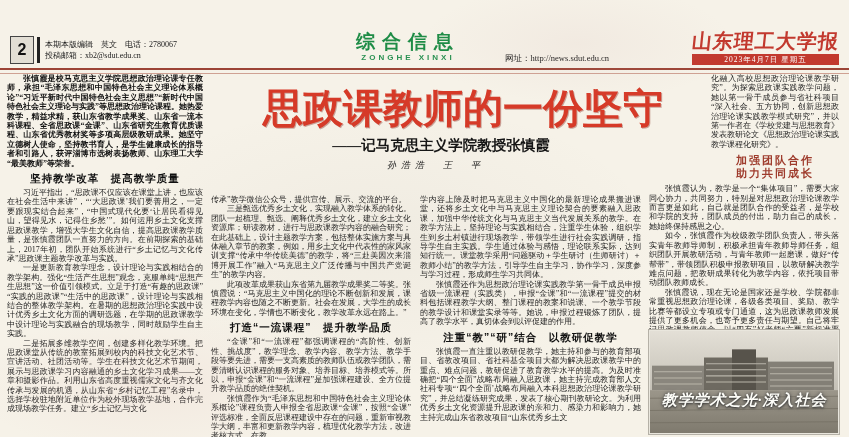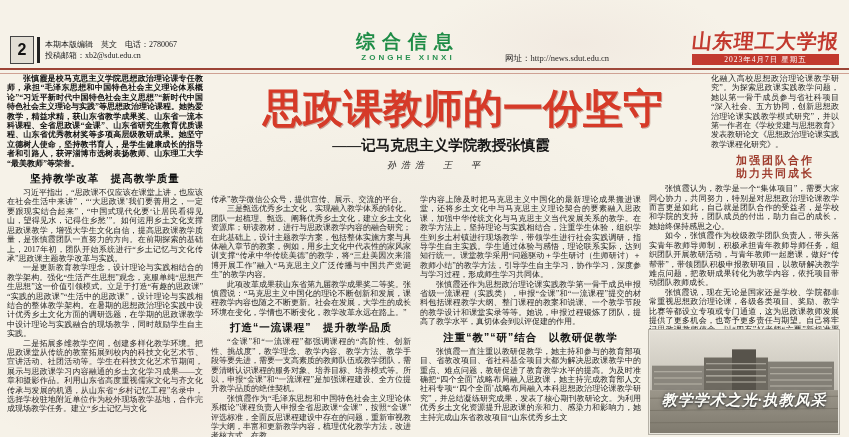--- a/index.html
+++ b/index.html
@@ -159,18 +159,18 @@
               <line x1="56" y1="44" x2="116" y2="44"></line>
               <line x1="56" y1="50" x2="116" y2="50"></line>
           </g>
           <rect x="0" y="58" width="188" height="42" fill="url(#grass)"></rect>
           <g stroke="#6f6a5e" stroke-width="1" opacity="0.6">
             <line x1="0" y1="66" x2="188" y2="64"></line>
               <line x1="0" y1="78" x2="188" y2="76"></line>
               <line x1="0" y1="90" x2="188" y2="89"></line>
           </g>
         </svg>
-        <div class="photo-caption">教学学术之光·执教风采</div>
+        <div class="photo-caption">教学学术之光·深入社会</div>
       </div>
     </div>
 
   </div>
 </div>
 
 </body></html>

